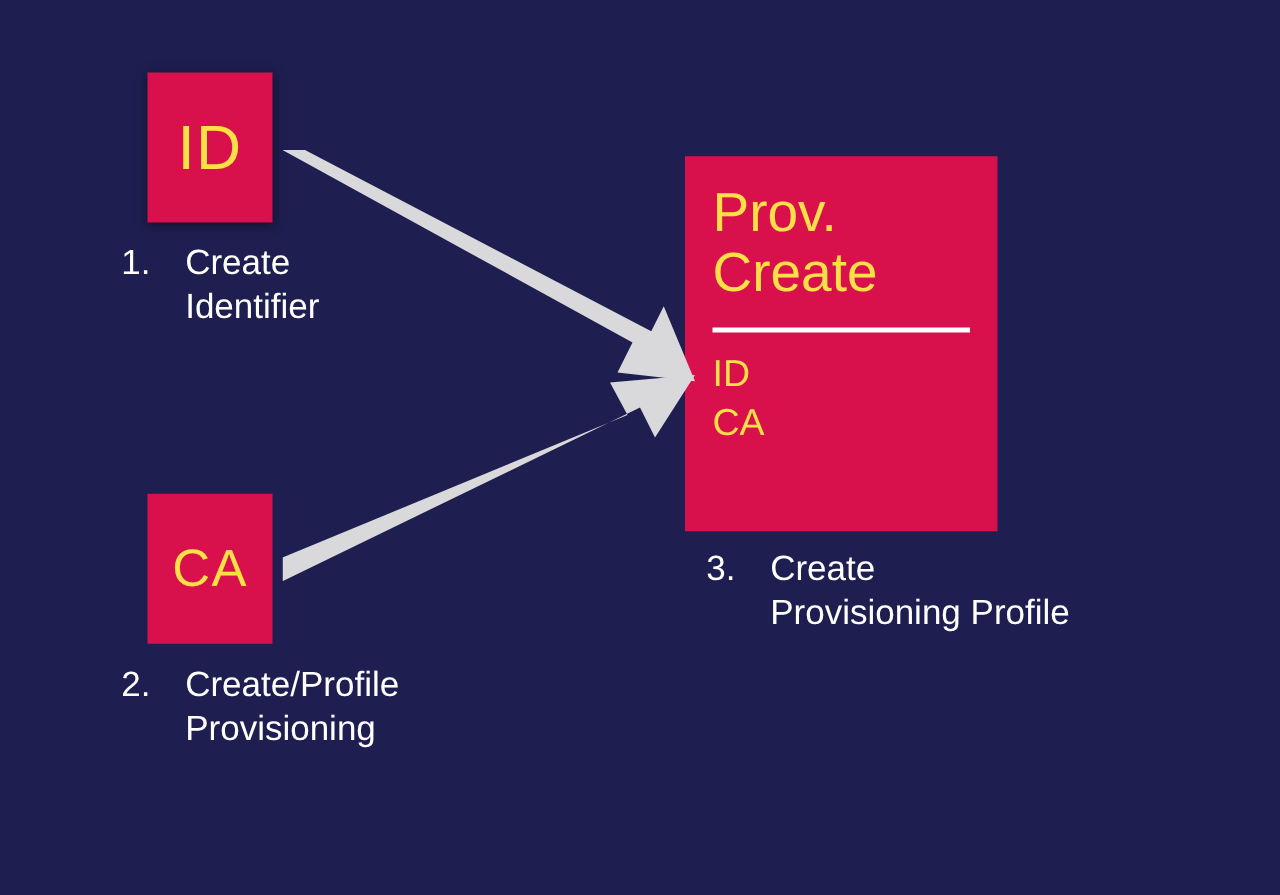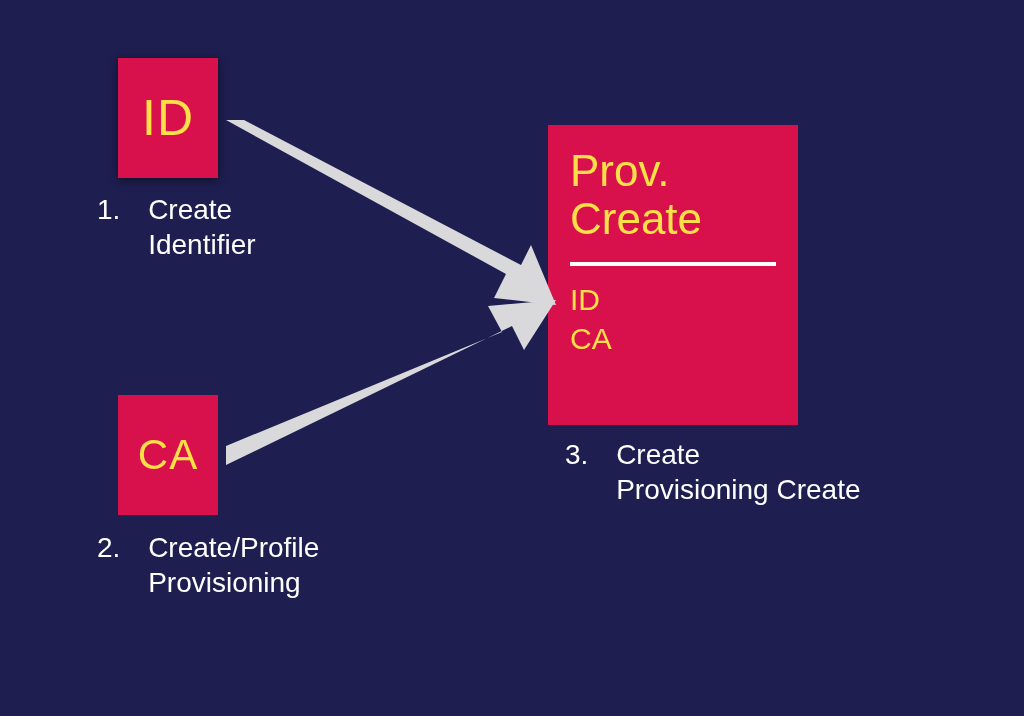--- a/index.html
+++ b/index.html
@@ -124,21 +124,21 @@
   <span class="cap-text">
     <span>Create/Profile</span><br>
     <span>Provisioning</span>
   </span>
 </div>
 
 <div class="caption cap-prov">
   <span class="cap-num">3.</span>
   <span class="cap-text">
     <span>Create</span><br>
-    <span>Provisioning Create</span>
+    <span>Provisioning Profile</span>
   </span>
 </div>
 
 <svg class="arrow arrow1" viewBox="0 0 330 200">
   <polygon points="0,0 18,0 295,145 305,125 330,185 268,178 280,154"></polygon>
 </svg>
 
 <svg class="arrow arrow2" viewBox="0 0 330 200">
   <polygon points="0,146 0,165 286,26 298,50 330,0 262,6 276,32"></polygon>
 </svg>

